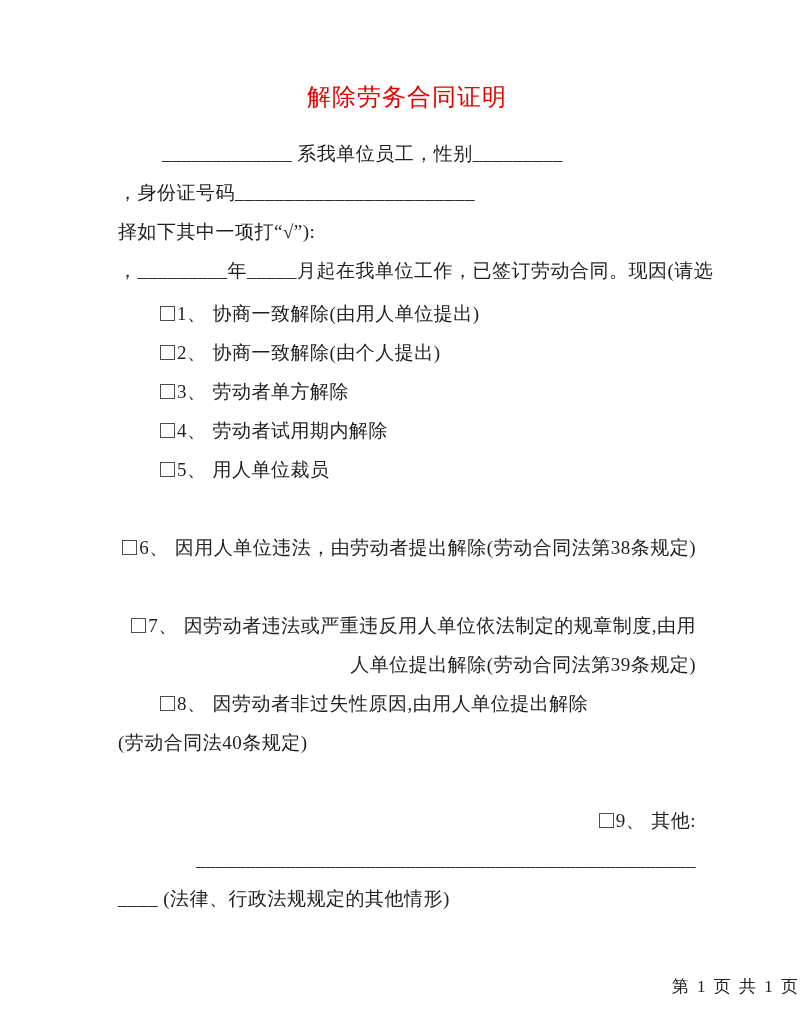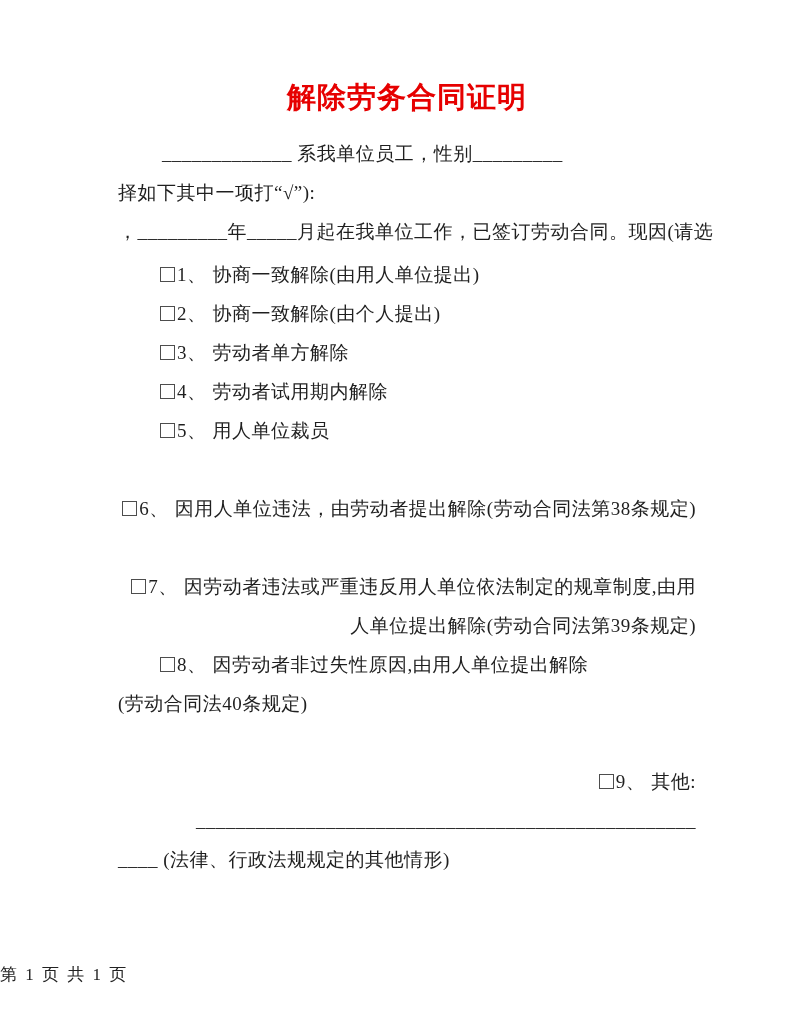--- a/index.html
+++ b/index.html
@@ -14,22 +14,22 @@
     background: #ffffff;
     font-family: "Liberation Serif", "DejaVu Serif", serif;
     color: #1f1f1f;
     overflow: hidden;
   }
   .content {
     padding: 82px 104px 0 118px;
   }
   .doc-title {
     text-align: center;
-    font-size: 29px;
-    font-weight: bold;
+    font-size: 24px;
+    font-weight: normal;
     line-height: 30px;
     margin-bottom: 22px;
     letter-spacing: 1px;
   }
   .intro-line {
     font-size: 19px;
     line-height: 39px;
     white-space: nowrap;
     letter-spacing: 0.5px;
   }
@@ -65,36 +65,37 @@
     margin-right: 2px;
     vertical-align: -1px;
     background: #ffffff;
   }
   .opt-num {
     margin-right: 6px;
   }
   .footer {
     position: absolute;
     left: 0;
-    bottom: 50px;
+    bottom: 38px;
     width: 100%;
-    text-align: left;
+    text-align: right;
     font-size: 17px;
     letter-spacing: 2px;
     color: #222222;
   }
 </style>
 </head>
 <body>
 
 <div class="page">
   <div class="content">
     <div class="doc-title" style="color: rgb(230, 0, 0);">解除劳务合同证明</div>
     <div id="intro-lines">
         <div class="intro-line first-indent">_____________ 系我单位员工，性别_________</div>
+        <div class="intro-line">，身份证号码________________________</div>
         <div class="intro-line">择如下其中一项打“√”):</div>
         <div class="intro-line">，_________年_____月起在我单位工作，已签订劳动合同。现因(请选</div>
       </div>
     <div class="options-list" id="options-list">
         <div class="option-row indent"><span class="checkbox"></span><span class="opt-num">1、</span><span>协商一致解除(由用人单位提出)</span></div>
         <div class="option-row indent"><span class="checkbox"></span><span class="opt-num">2、</span><span>协商一致解除(由个人提出)</span></div>
         <div class="option-row indent"><span class="checkbox"></span><span class="opt-num">3、</span><span>劳动者单方解除</span></div>
         <div class="option-row indent"><span class="checkbox"></span><span class="opt-num">4、</span><span>劳动者试用期内解除</span></div>
         <div class="option-row indent"><span class="checkbox"></span><span class="opt-num">5、</span><span>用人单位裁员</span></div>
         <div class="option-row gap"><span class="checkbox"></span><span class="opt-num">6、</span><span>因用人单位违法，由劳动者提出解除(劳动合同法第38条规定)</span></div>

